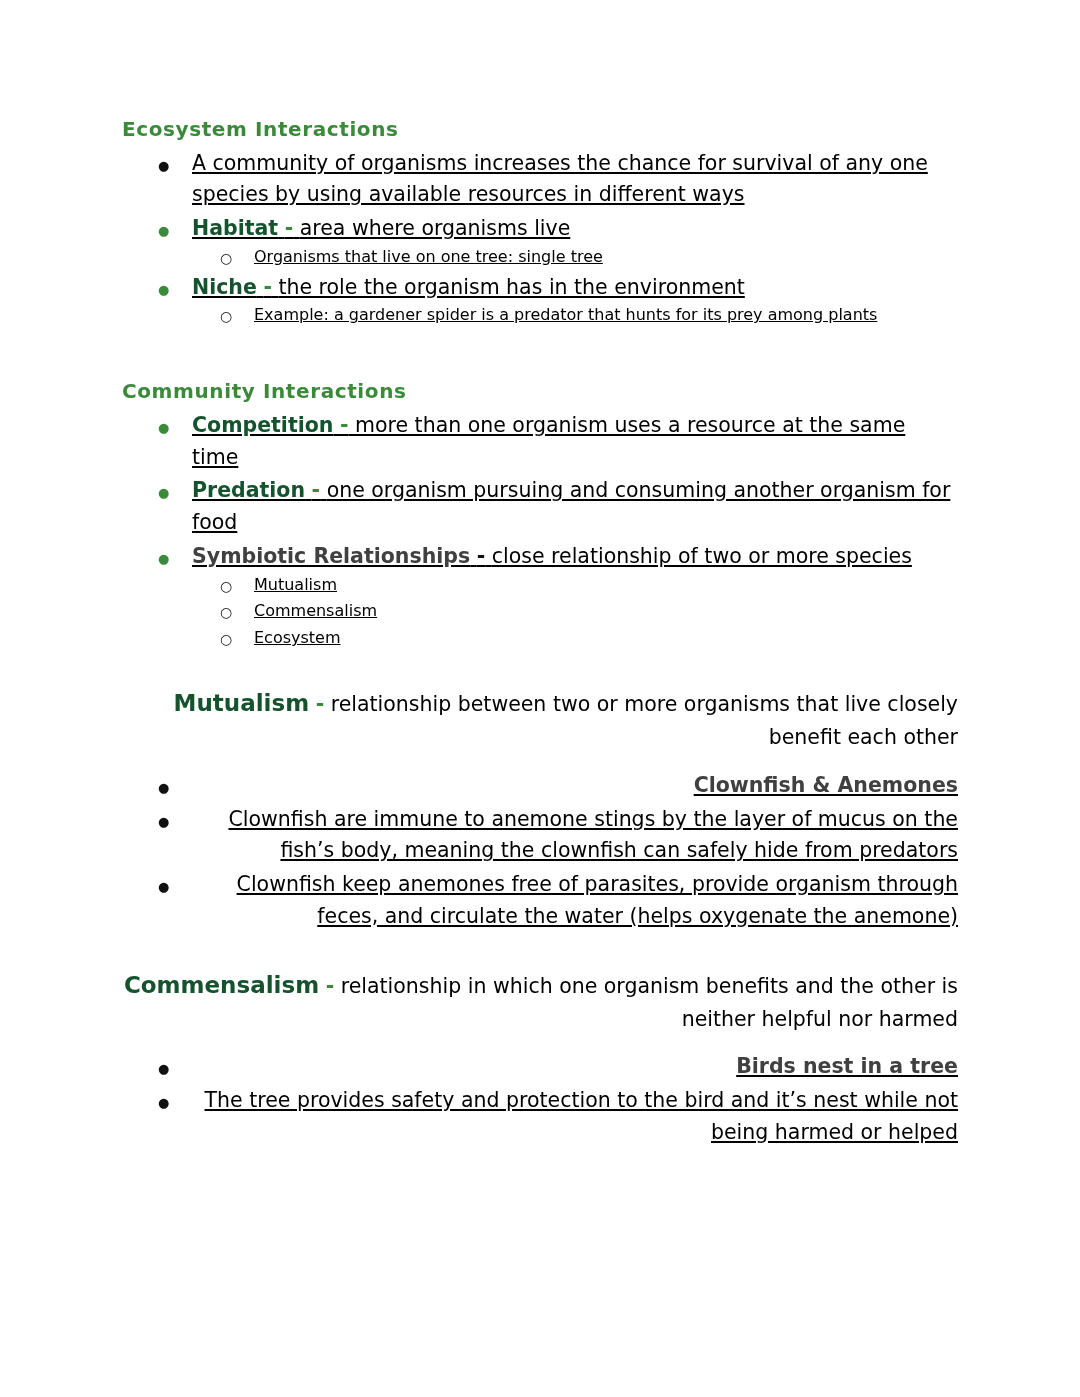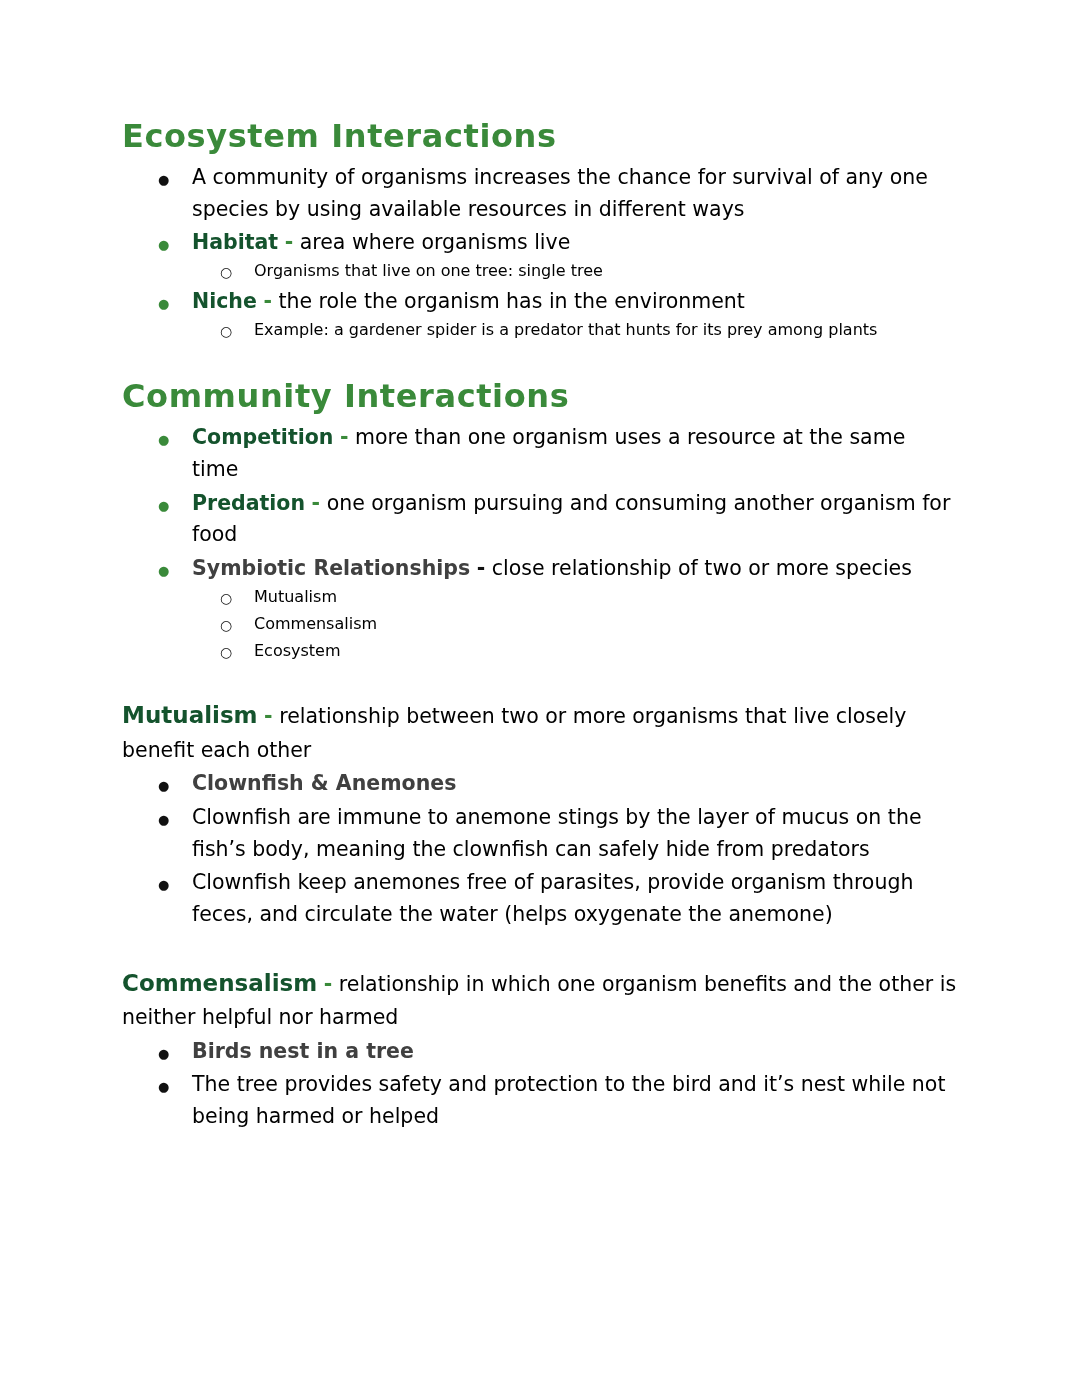--- a/index.html
+++ b/index.html
@@ -21,33 +21,34 @@
     width: 1080px;
     height: 1397px;
     background: #fff;
     box-sizing: border-box;
     padding: 118px 122px 0 122px;
   }
   .doc-body { width: 836px; }
 
   h1.section-heading {
     font-family: "DejaVu Sans", sans-serif;
-    font-size: 32px;
+    font-size: 20px;
     font-weight: bold;
     color: #3a8a3a;
     margin: 0 0 6px 0;
     letter-spacing: 0.6px;
     line-height: 1.18;
   }
-  .section + .section { margin-top: 36px; }
+  .section + .section { margin-top: 52px; }
 
   ul.l1 {
     list-style: none;
     margin: 0;
     padding: 0;
+    text-decoration: underline;
   }
   ul.l1 > li.item {
     position: relative;
     padding-left: 70px;
     margin: 0 0 2px 0;
     font-size: 20.5px;
     line-height: 1.55;
   }
   ul.l1 > li.item > .marker {
     position: absolute;
@@ -88,22 +89,22 @@
     font-weight: bold;
   }
   .dash-green { color: #3a8a3a; font-weight: bold; }
   .dash-black { color: #111111; font-weight: bold; }
 
   p.para {
     margin: 0;
     font-size: 20.5px;
     line-height: 1.58;
   }
-  .para-block { margin-top: 34px; }
-  .para-block ul.l1 { margin-top: 2px; }
+  .para-block { margin-top: 34px; text-align: right; }
+  .para-block ul.l1 { margin-top: 16px; }
 </style>
 </head>
 <body>
 
 <div class="page">
   <div class="doc-body">
 
     <div class="section">
       <h1 class="section-heading">Ecosystem Interactions</h1>
       <ul class="l1">

